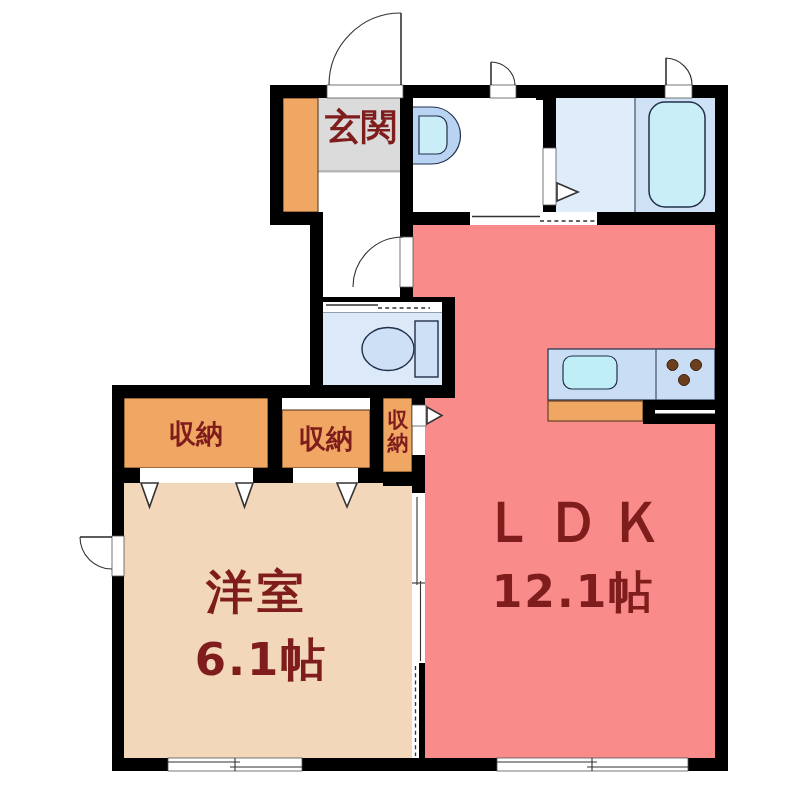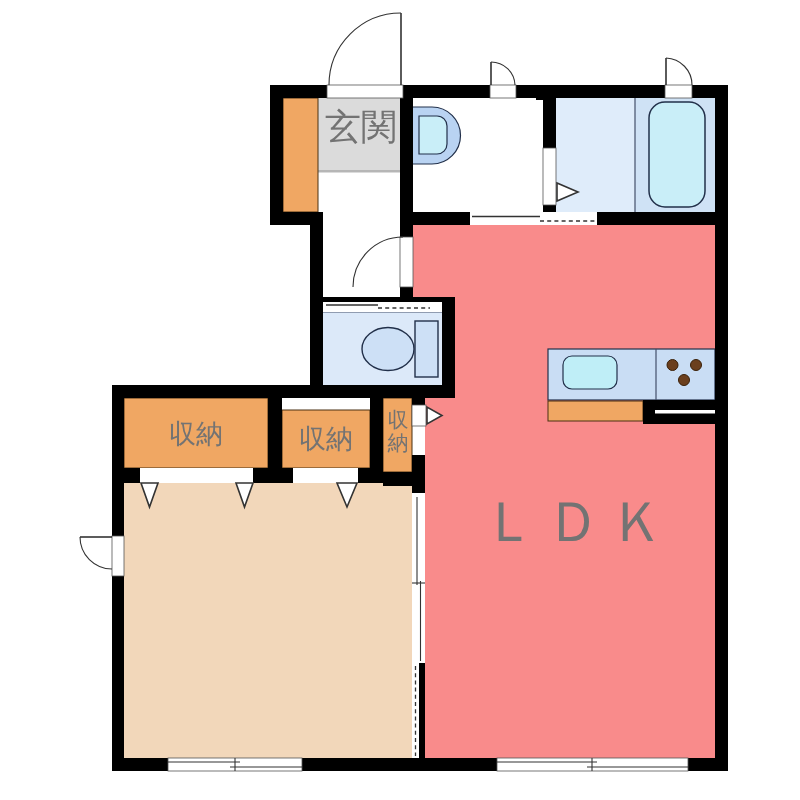--- a/index.html
+++ b/index.html
@@ -20,21 +20,21 @@
   .sink{fill:var(--sink);stroke:var(--outline);stroke-width:1.2;}
   .basin{fill:var(--basin);stroke:var(--outline);stroke-width:1.2;}
   .bowl{fill:var(--basin-bowl);stroke:var(--outline);stroke-width:1.2;}
   .burner{fill:var(--burner);stroke:#3a2008;stroke-width:1;}
   .gapW{fill:#ffffff;stroke:#555;stroke-width:0.8;}
   .gapP{fill:#ffffff;}
   .ln{stroke:#333;stroke-width:1.6;fill:none;}
   .lnthin{stroke:#333;stroke-width:1.1;fill:none;}
   .dash{stroke:#333;stroke-width:1.3;fill:none;stroke-dasharray:4 3.2;}
   .tri{fill:#ffffff;stroke:#333;stroke-width:1.6;}
-  .lbl{position:absolute;transform:translate(-50%,-50%);color:#737373;font-weight:400;
+  .lbl{position:absolute;transform:translate(-50%,-50%);color:#7f1d1d;font-weight:700;
        white-space:nowrap;line-height:1;}
   .lbl-vert{white-space:normal;word-break:break-all;text-align:center;line-height:1.1;}
 </style>
 </head>
 <body>
 
 <div class="plan">
 
 <svg width="800" height="800" viewBox="0 0 800 800">
 
@@ -195,19 +195,22 @@
     <g>
       <rect class="gapW" x="412" y="405" width="14" height="21"></rect>
       <polygon class="tri" points="427,407 427,424 442,415.5"></polygon>
     </g>
   </g>
 </svg>
 
 <div class="lbl" style="left:361px;top:127px;font-size:36px;">玄関</div>
 
 <div class="lbl" style="left:578px;top:522px;font-size:56px;letter-spacing:8px;">ＬＤＫ</div>
-
+<div class="lbl" style="left:573px;top:592px;font-size:44px;letter-spacing:2px;">12.1帖</div>
+
+<div class="lbl" style="left:257px;top:591px;font-size:47px;letter-spacing:4px;">洋室</div>
+<div class="lbl" style="left:261px;top:659px;font-size:45px;letter-spacing:2px;">6.1帖</div>
 
 <div class="lbl" style="left:196px;top:433px;font-size:27px;">収納</div>
 <div class="lbl" style="left:326px;top:438px;font-size:27px;">収納</div>
 <div class="lbl lbl-vert" style="left:398px;top:432px;font-size:21px;width:22px;">収納</div>
 
 </div>
 
 </body></html>

